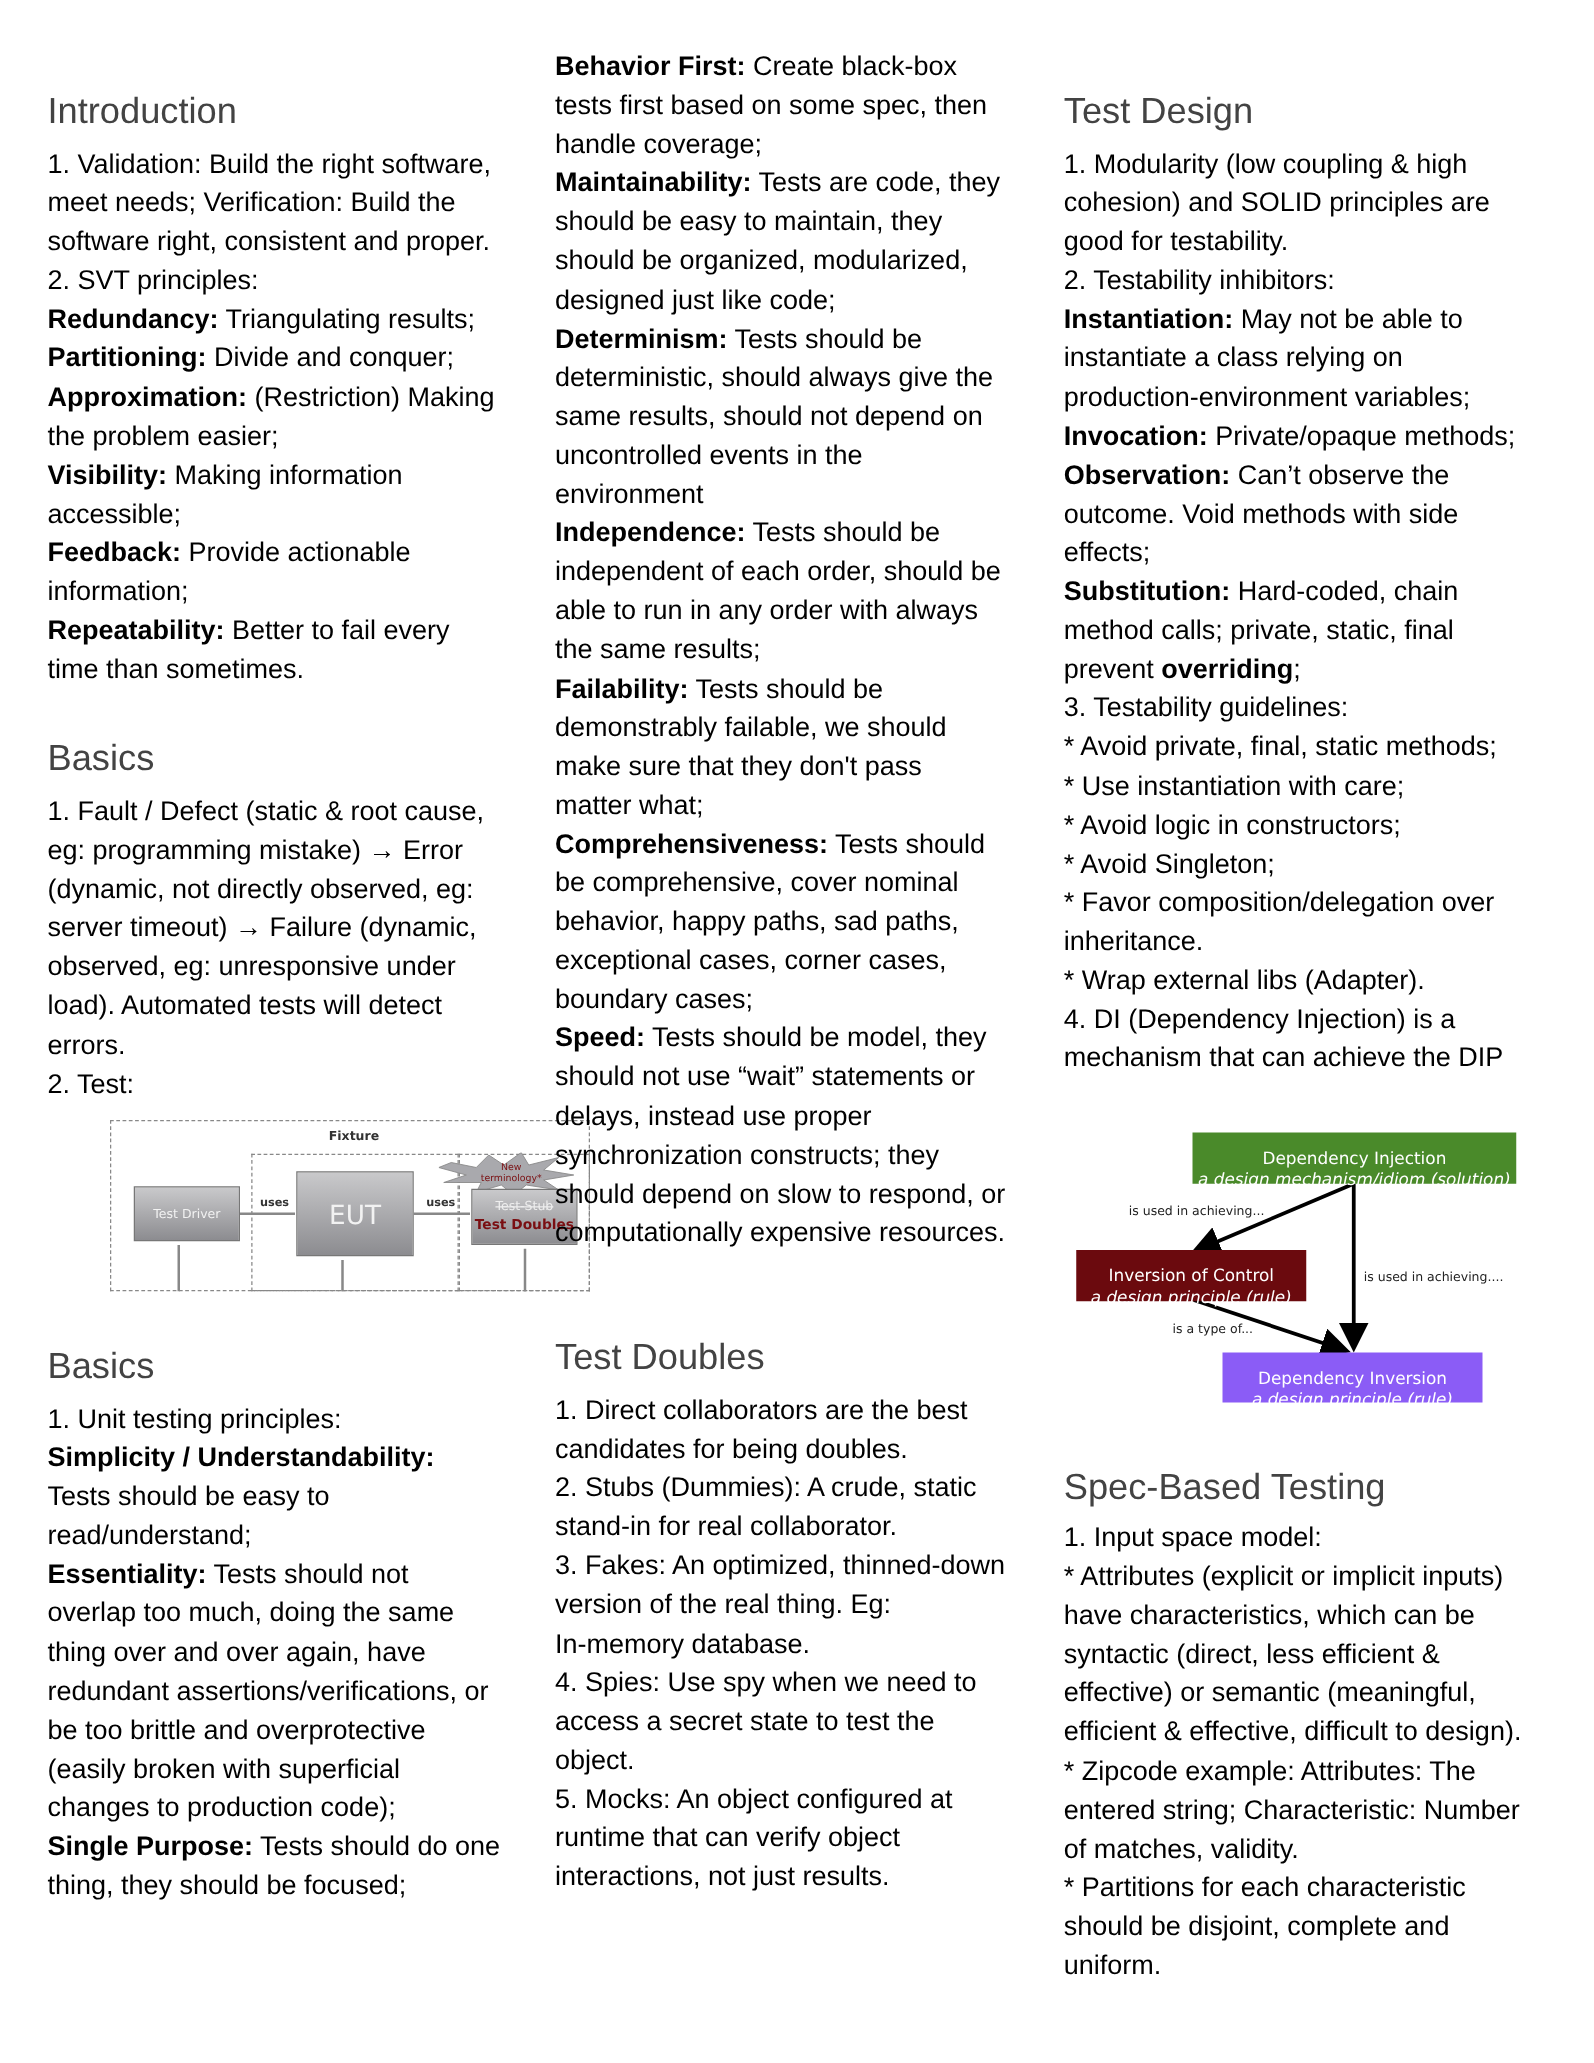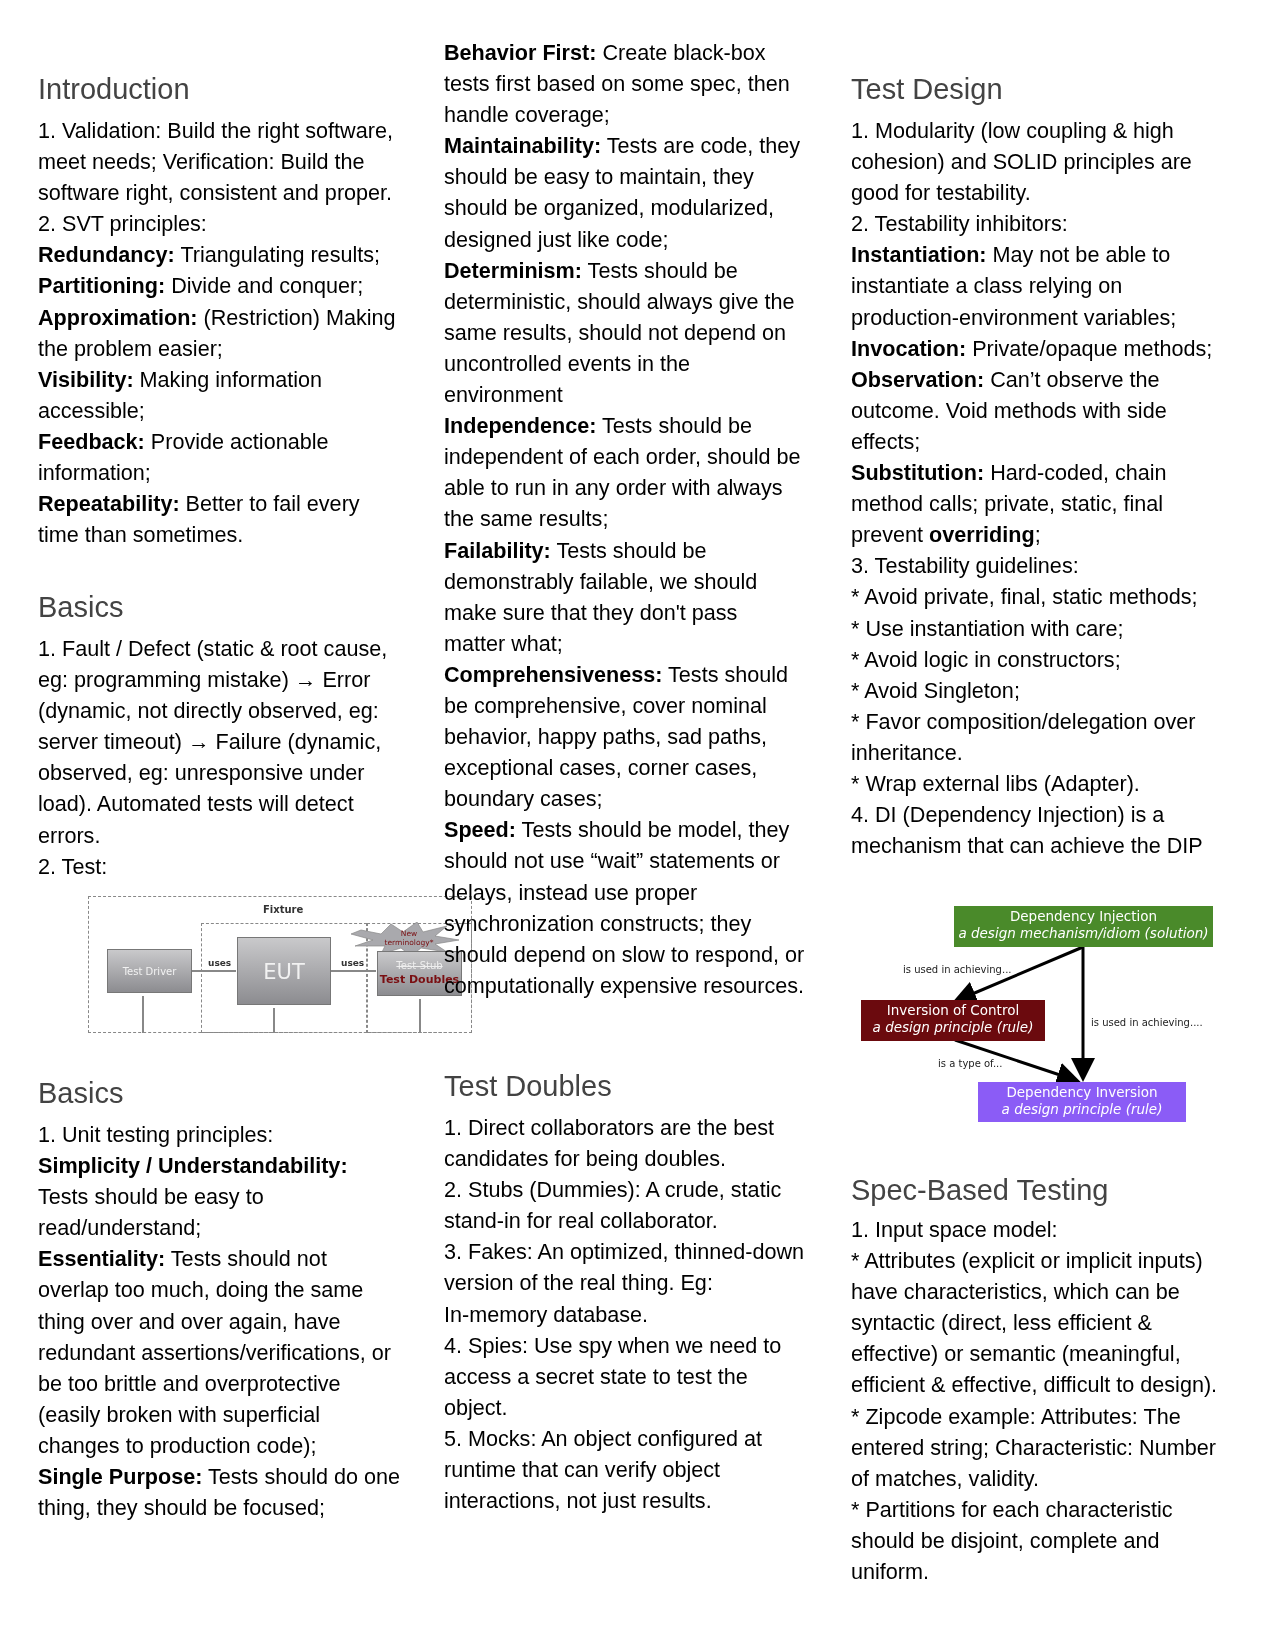--- a/index.html
+++ b/index.html
@@ -6,21 +6,21 @@
   body{width:1275px;height:1650px;position:relative;overflow:hidden;font-family:"Liberation Sans",sans-serif;color:#000;}
   .h{position:absolute;font-size:29px;color:#434343;line-height:34px;white-space:nowrap;}
   .blk{position:absolute;font-size:21.6px;line-height:31.1px;white-space:nowrap;}
   .ln{display:block;height:31.1px;}
   b{font-weight:bold;}
   
   .fx{position:absolute;left:44px;top:896px;width:384px;height:164px;margin-left:44px;}
   .dash{position:absolute;border:1.5px dashed #888;box-sizing:border-box;}
   .gbox{position:absolute;background:linear-gradient(#c9c9cb,#8c8c90);border:1px solid #777;box-sizing:border-box;color:#f2f2f2;font-family:"DejaVu Sans",sans-serif;text-align:center;}
   .small{position:absolute;font-family:"DejaVu Sans",sans-serif;font-size:9px;color:#333;font-weight:bold;}
-  .di{position:absolute;font-family:"DejaVu Sans",sans-serif;color:#fff;text-align:center;box-sizing:border-box;font-size:13.5px;line-height:17px;padding-top:2px;}
+  .di{position:absolute;font-family:"DejaVu Sans",sans-serif;color:#fff;text-align:center;box-sizing:border-box;font-size:13.5px;line-height:17px;padding-top:13px;}
   .di i{display:block;}
   .dil{position:absolute;font-family:"DejaVu Sans",sans-serif;font-size:10px;color:#222;white-space:nowrap;}
 </style>
 </head>
 <body>
 
 <div class="h" style="left:38px;top:72px;">Introduction</div>
 <div class="blk" style="left:38px;top:115px;">
     <span class="ln"><span>1. Validation: Build the right software,</span></span>
     <span class="ln"><span>meet needs; Verification: Build the</span></span>

